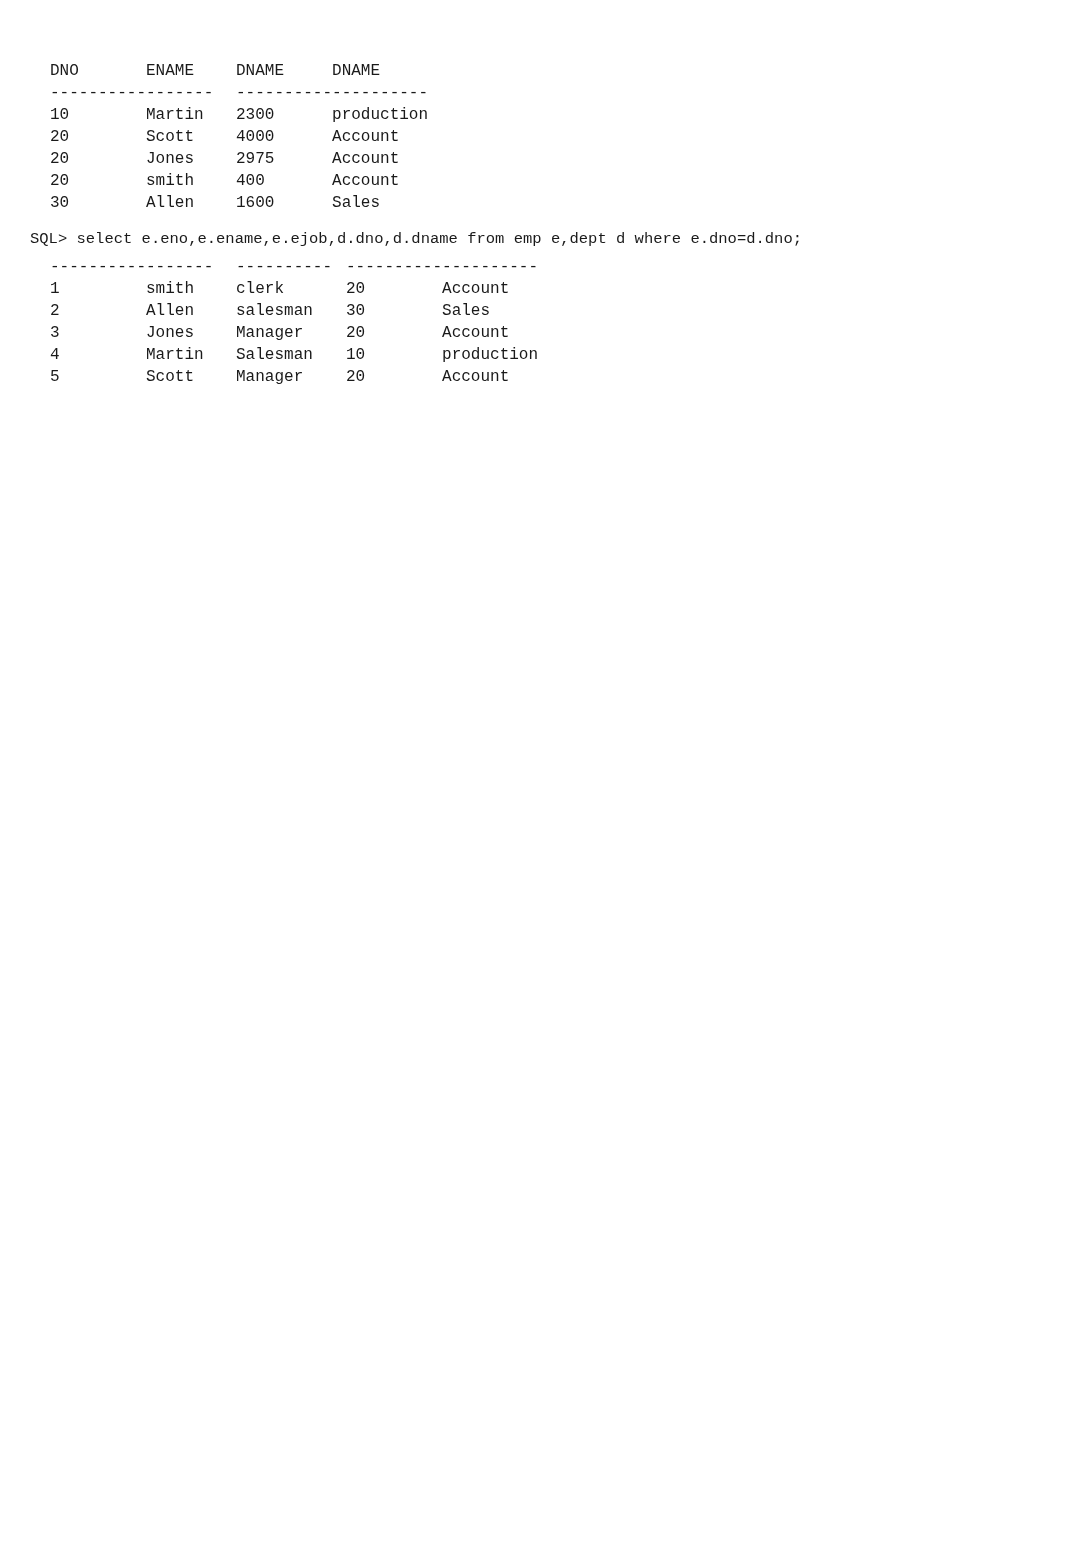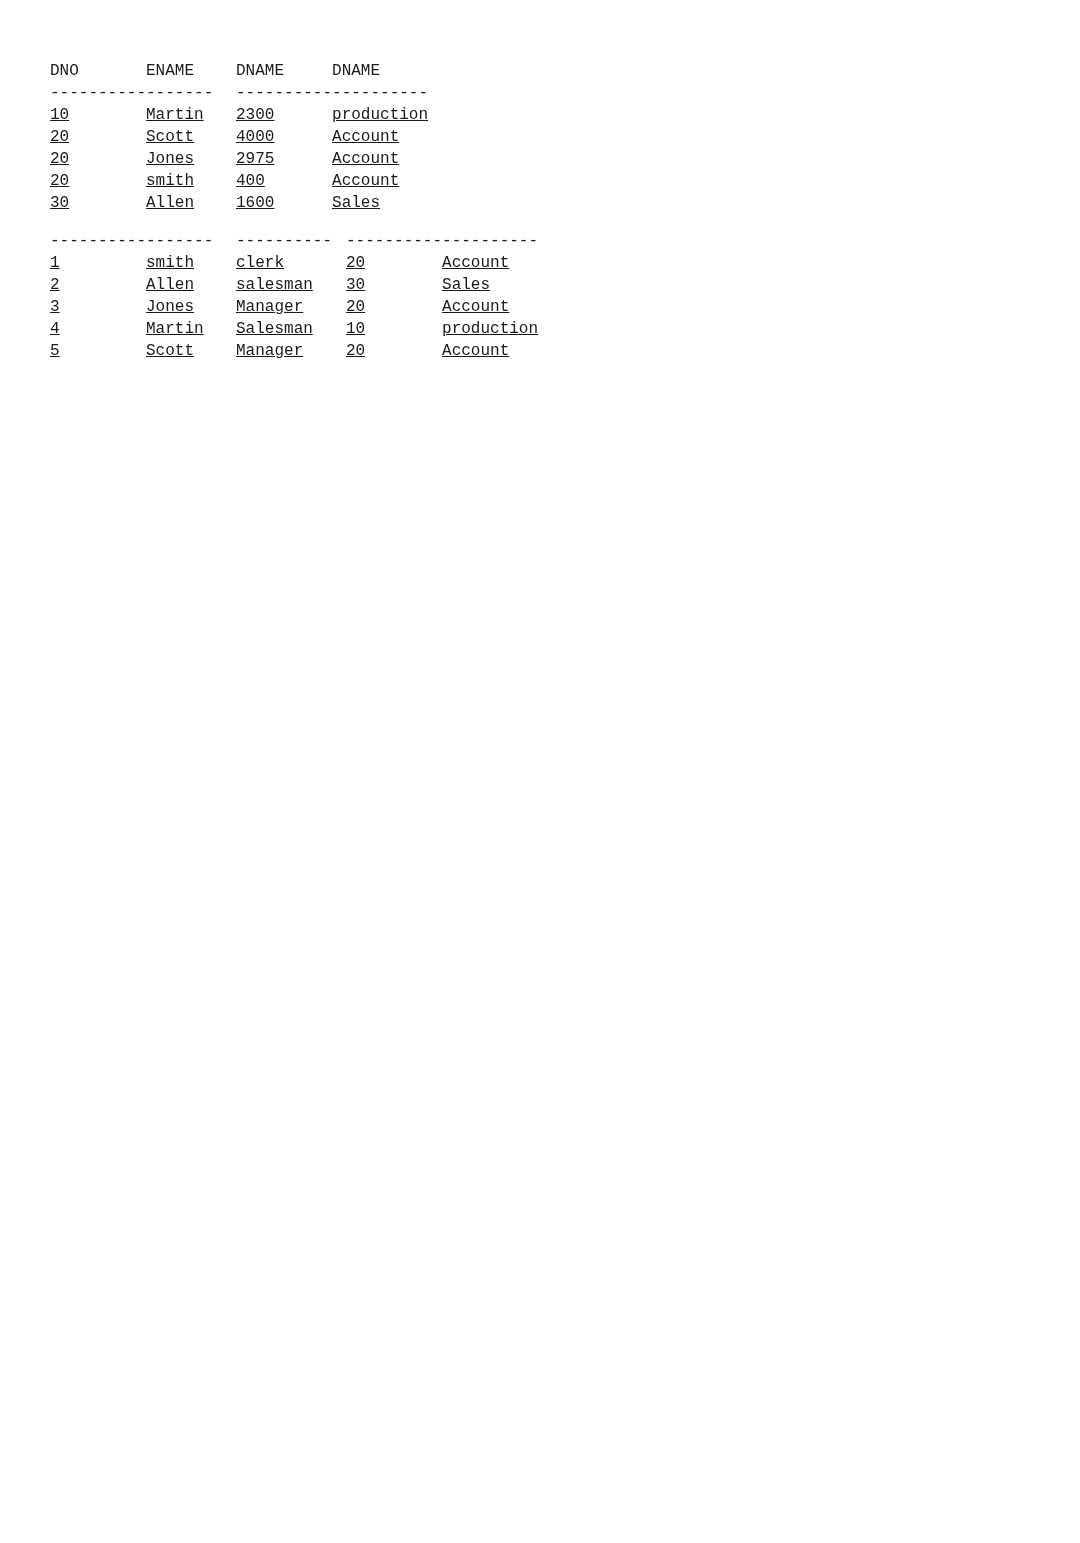--- a/index.html
+++ b/index.html
@@ -58,21 +58,20 @@
       padding-bottom: 2px;
     }
 
     .header-row th {
       font-weight: normal;
     }
 
     .data-row td {
       padding-top: 1px;
       padding-bottom: 1px;
-      text-decoration: underline;
     }
 
     
     .num {
       text-align: right;
       padding-right: 10px;
     }
 
     .str {
       text-align: center;
@@ -129,20 +128,21 @@
       <td class="col-ename str">Allen</td>
       <td class="col-esal num">1600</td>
       <td class="col-dname">Sales</td>
     </tr>
         </tbody>
     </table>
   </div>
 </div>
 
 <div>
+  <div class="sql-query">SQL&gt; select e.eno,e.ename,e.ejob,d.dno,d.dname from emp e,dept d where e.dno=d.dno;</div>
 
   <div class="sql-table">
     <table>
       <thead>
         <tr class="separator-row">
           <td class="col-eno">----------</td>
           <td class="col-ename">-------</td>
           <td class="col-ejob">----------</td>
           <td class="col-dno2">----------</td>
           <td class="col-dname2">----------</td>

